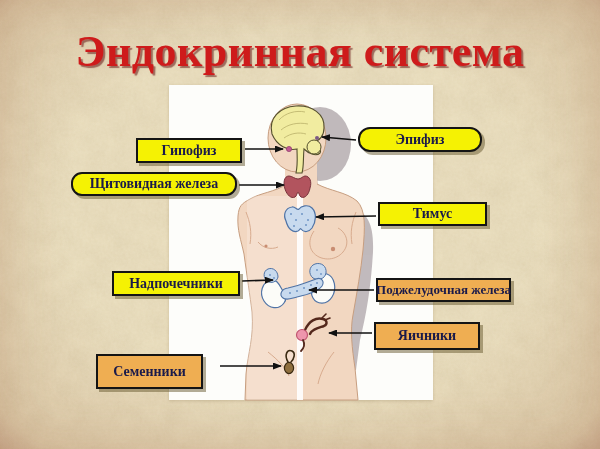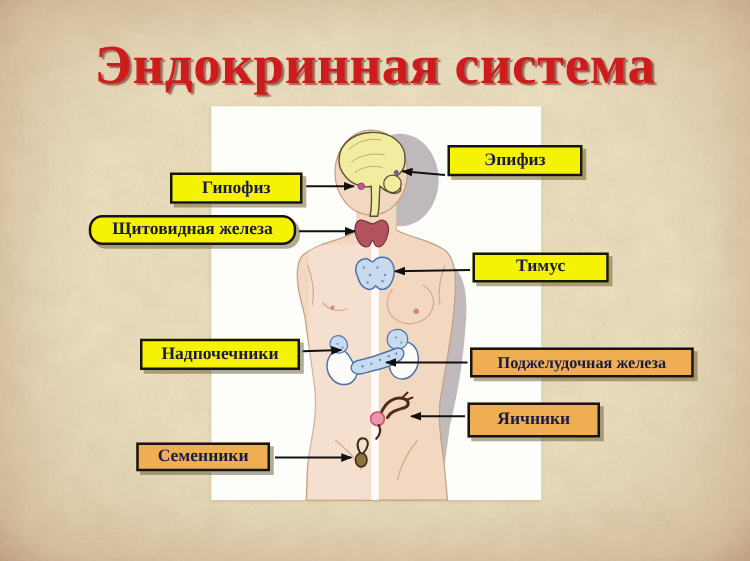--- a/index.html
+++ b/index.html
@@ -14,27 +14,27 @@
     text-shadow:2px 2px 1px rgba(96,14,14,0.55);}
   .panel{position:absolute;left:169px;top:85px;width:264px;height:315px;background:#fdfdfa;z-index:2;
     box-shadow:0 1px 3px rgba(120,100,60,0.25);}
   .figure{position:absolute;left:0;top:0;z-index:3;}
   .label-box{position:absolute;z-index:4;display:flex;align-items:center;justify-content:center;
     box-sizing:border-box;border:2px solid #141414;font-weight:bold;font-size:14px;color:#1a1a4a;
     box-shadow:3px 3px 0 rgba(104,90,48,0.50);white-space:nowrap;}
   .label-yellow{background:#f5f203;}
   .label-orange{background:#efae52;}
   .lb-pituitary{left:136px;top:138px;width:106px;height:25px;}
-  .lb-pineal{left:358px;top:116px;width:108px;height:25px;}
+  .lb-pineal{left:358px;top:127px;width:124px;height:25px;border-radius:12px;}
   .lb-thyroid{left:71px;top:172px;width:166px;height:24px;border-radius:11px;}
   .lb-thymus{left:378px;top:202px;width:109px;height:24px;}
   .lb-adrenals{left:112px;top:271px;width:128px;height:25px;}
-  .lb-pancreas{left:376px;top:278px;width:179px;height:24px;font-size:13px;}
+  .lb-pancreas{left:376px;top:278px;width:135px;height:24px;font-size:13px;}
   .lb-ovaries{left:374px;top:322px;width:106px;height:28px;}
-  .lb-testes{left:109px;top:354px;width:107px;height:23px;}
+  .lb-testes{left:96px;top:354px;width:107px;height:35px;}
 </style>
 </head>
 <body>
 
 <div class="stage">
 
   <svg class="bg-texture" width="600" height="449" aria-hidden="true">
     <defs>
       <filter id="paperCoarse" x="0" y="0" width="100%" height="100%">
         <feTurbulence type="fractalNoise" baseFrequency="0.045" numOctaves="4" seed="3" stitchTiles="stitch"></feTurbulence>

